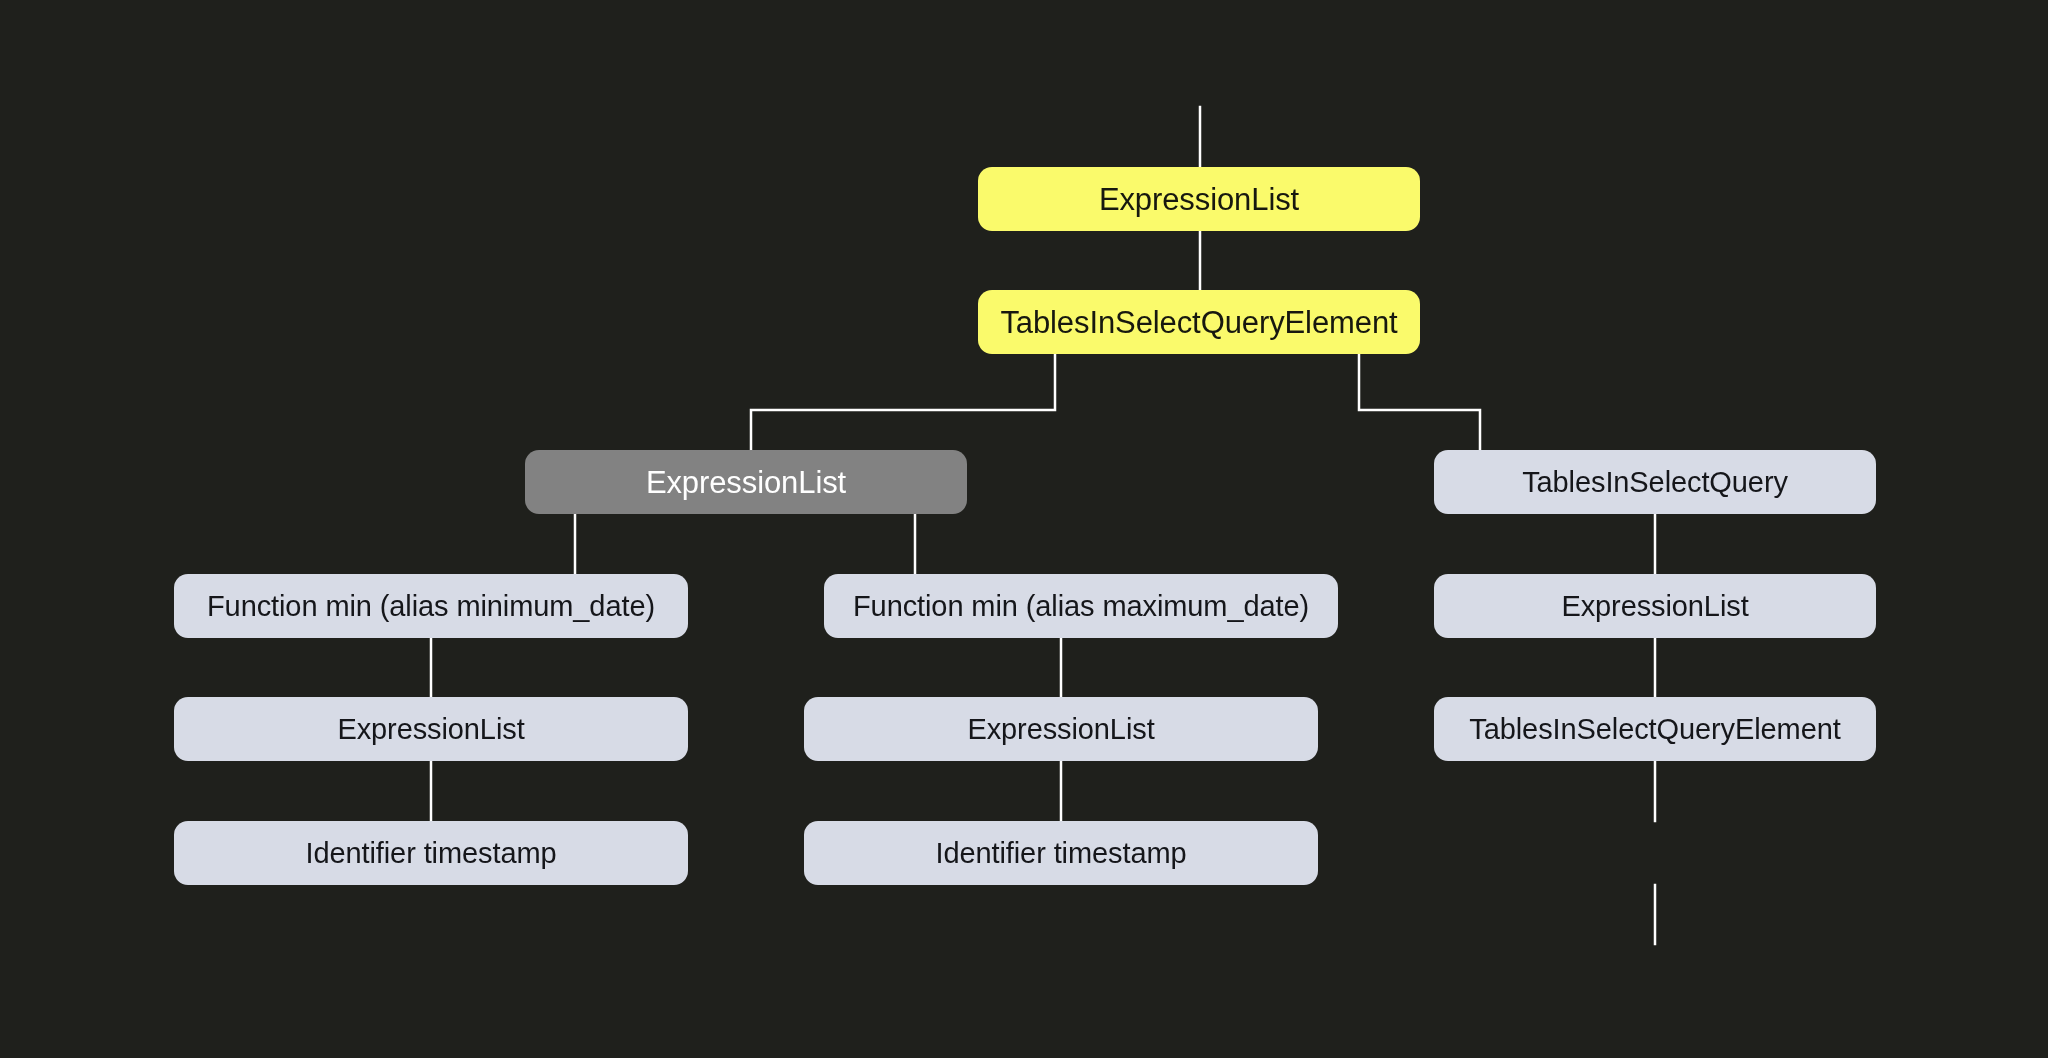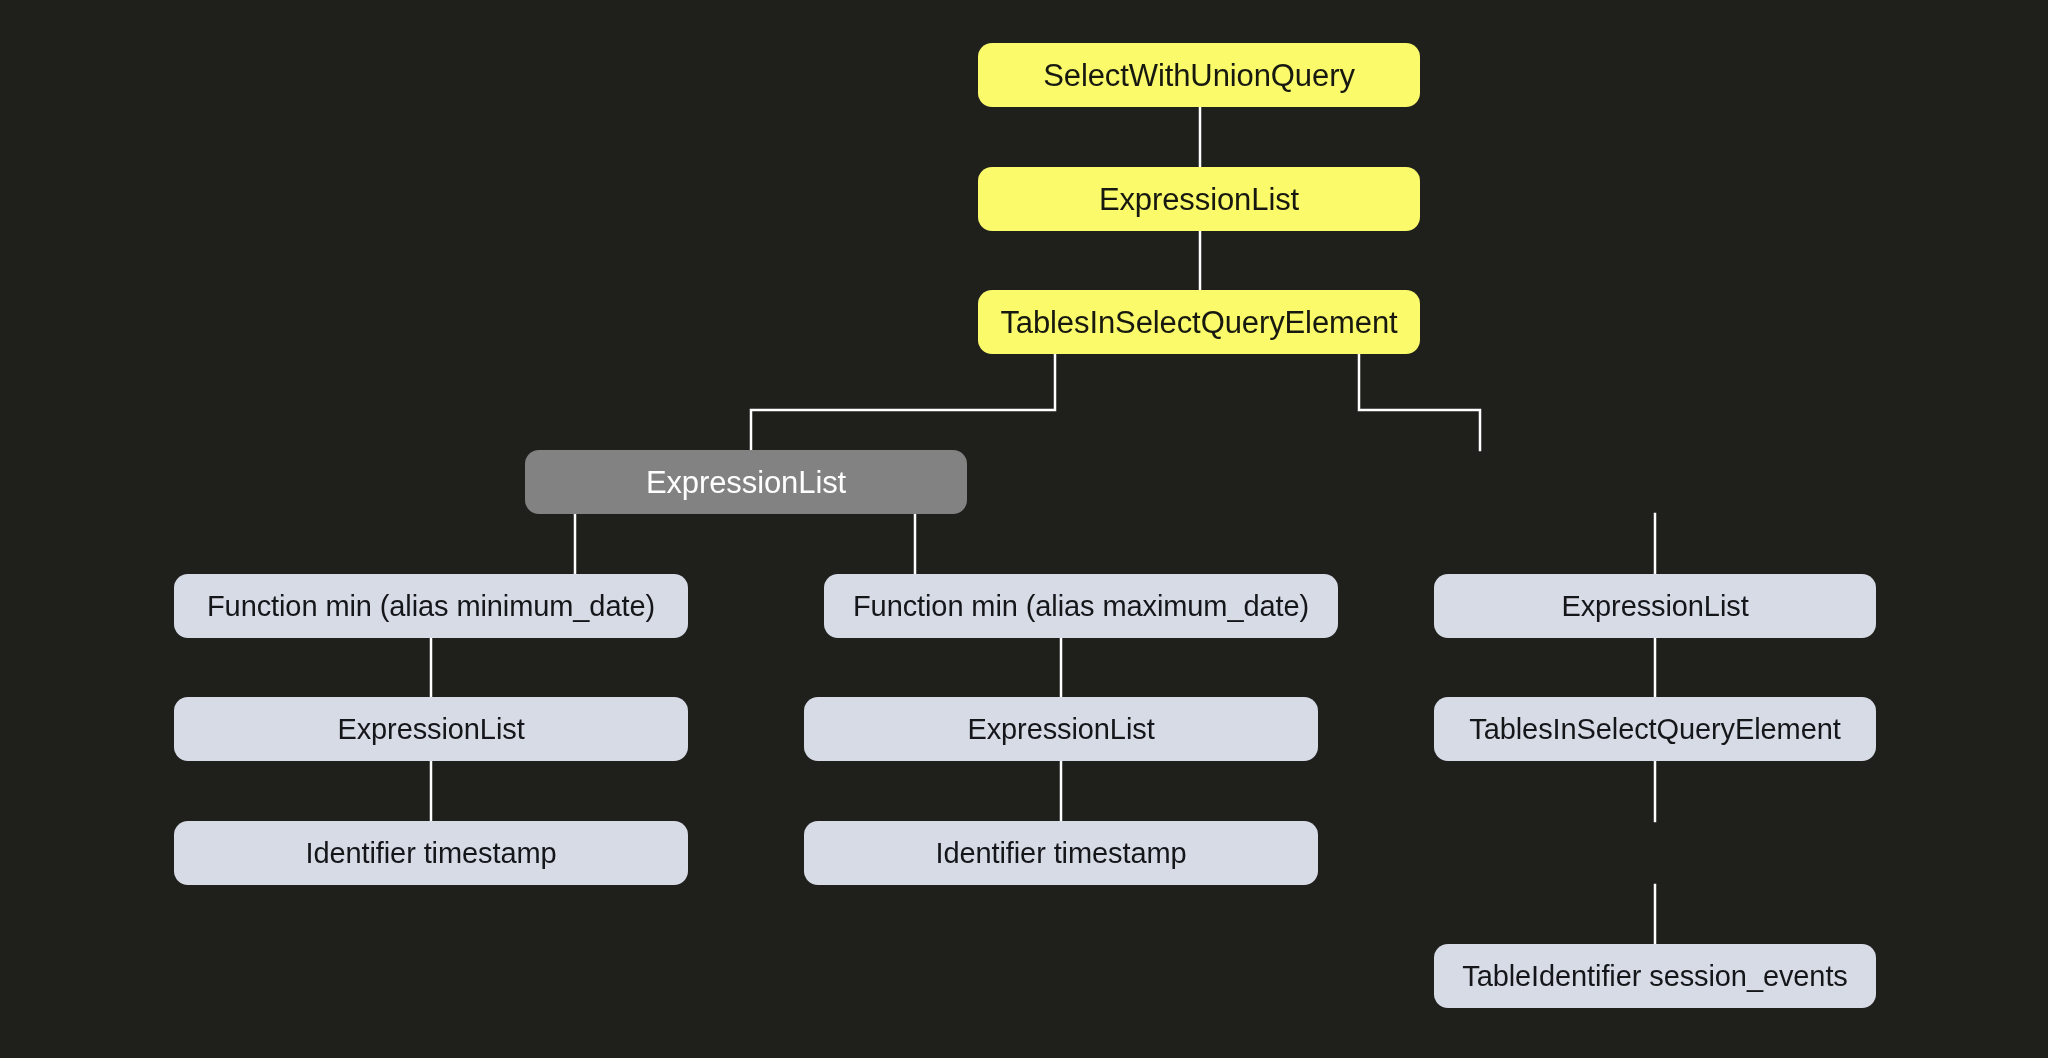--- a/index.html
+++ b/index.html
@@ -68,31 +68,31 @@
       <polyline points="431,638 431,697" fill="none" stroke="#ffffff" stroke-width="2.5" stroke-linecap="square" stroke-linejoin="miter"></polyline>
       <polyline points="1061,638 1061,697" fill="none" stroke="#ffffff" stroke-width="2.5" stroke-linecap="square" stroke-linejoin="miter"></polyline>
       <polyline points="431,761 431,821" fill="none" stroke="#ffffff" stroke-width="2.5" stroke-linecap="square" stroke-linejoin="miter"></polyline>
       <polyline points="1061,761 1061,821" fill="none" stroke="#ffffff" stroke-width="2.5" stroke-linecap="square" stroke-linejoin="miter"></polyline>
       <polyline points="1655,514 1655,574" fill="none" stroke="#ffffff" stroke-width="2.5" stroke-linecap="square" stroke-linejoin="miter"></polyline>
       <polyline points="1655,638 1655,697" fill="none" stroke="#ffffff" stroke-width="2.5" stroke-linecap="square" stroke-linejoin="miter"></polyline>
       <polyline points="1655,761 1655,821" fill="none" stroke="#ffffff" stroke-width="2.5" stroke-linecap="square" stroke-linejoin="miter"></polyline>
       <polyline points="1655,885 1655,944" fill="none" stroke="#ffffff" stroke-width="2.5" stroke-linecap="square" stroke-linejoin="miter"></polyline>
     </svg>
   <div id="node-layer">
-      <div class="node yellow" style="left: 978px; top: 43px; width: 442px; height: 64px;">
-        <span class="node-label">SelectWithUnionQuery</span>
-      </div>
       <div class="node yellow" style="left: 978px; top: 167px; width: 442px; height: 64px;">
         <span class="node-label">ExpressionList</span>
       </div>
       <div class="node yellow" style="left: 978px; top: 290px; width: 442px; height: 64px;">
         <span class="node-label">TablesInSelectQueryElement</span>
       </div>
       <div class="node selected" style="left: 525px; top: 450px; width: 442px; height: 64px;">
         <span class="node-label">ExpressionList</span>
+      </div>
+      <div class="node plain" style="left: 1434px; top: 450px; width: 442px; height: 64px;">
+        <span class="node-label">TablesInSelectQuery</span>
       </div>
       <div class="node plain" style="left: 174px; top: 574px; width: 514px; height: 64px;">
         <span class="node-label">Function min (alias minimum_date)</span>
       </div>
       <div class="node plain" style="left: 824px; top: 574px; width: 514px; height: 64px;">
         <span class="node-label">Function min (alias maximum_date)</span>
       </div>
       <div class="node plain" style="left: 1434px; top: 574px; width: 442px; height: 64px;">
         <span class="node-label">ExpressionList</span>
       </div>
@@ -104,17 +104,14 @@
       </div>
       <div class="node plain" style="left: 1434px; top: 697px; width: 442px; height: 64px;">
         <span class="node-label">TablesInSelectQueryElement</span>
       </div>
       <div class="node plain" style="left: 174px; top: 821px; width: 514px; height: 64px;">
         <span class="node-label">Identifier timestamp</span>
       </div>
       <div class="node plain" style="left: 804px; top: 821px; width: 514px; height: 64px;">
         <span class="node-label">Identifier timestamp</span>
       </div>
-      <div class="node plain" style="left: 1434px; top: 944px; width: 442px; height: 64px;">
-        <span class="node-label">TableIdentifier session_events</span>
-      </div>
     </div>
 </div>
 
 </body></html>

